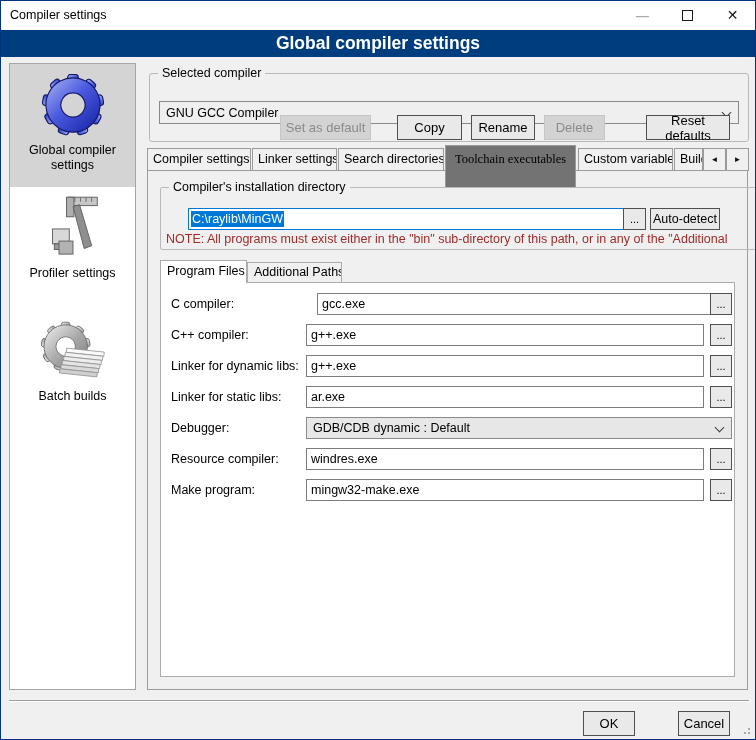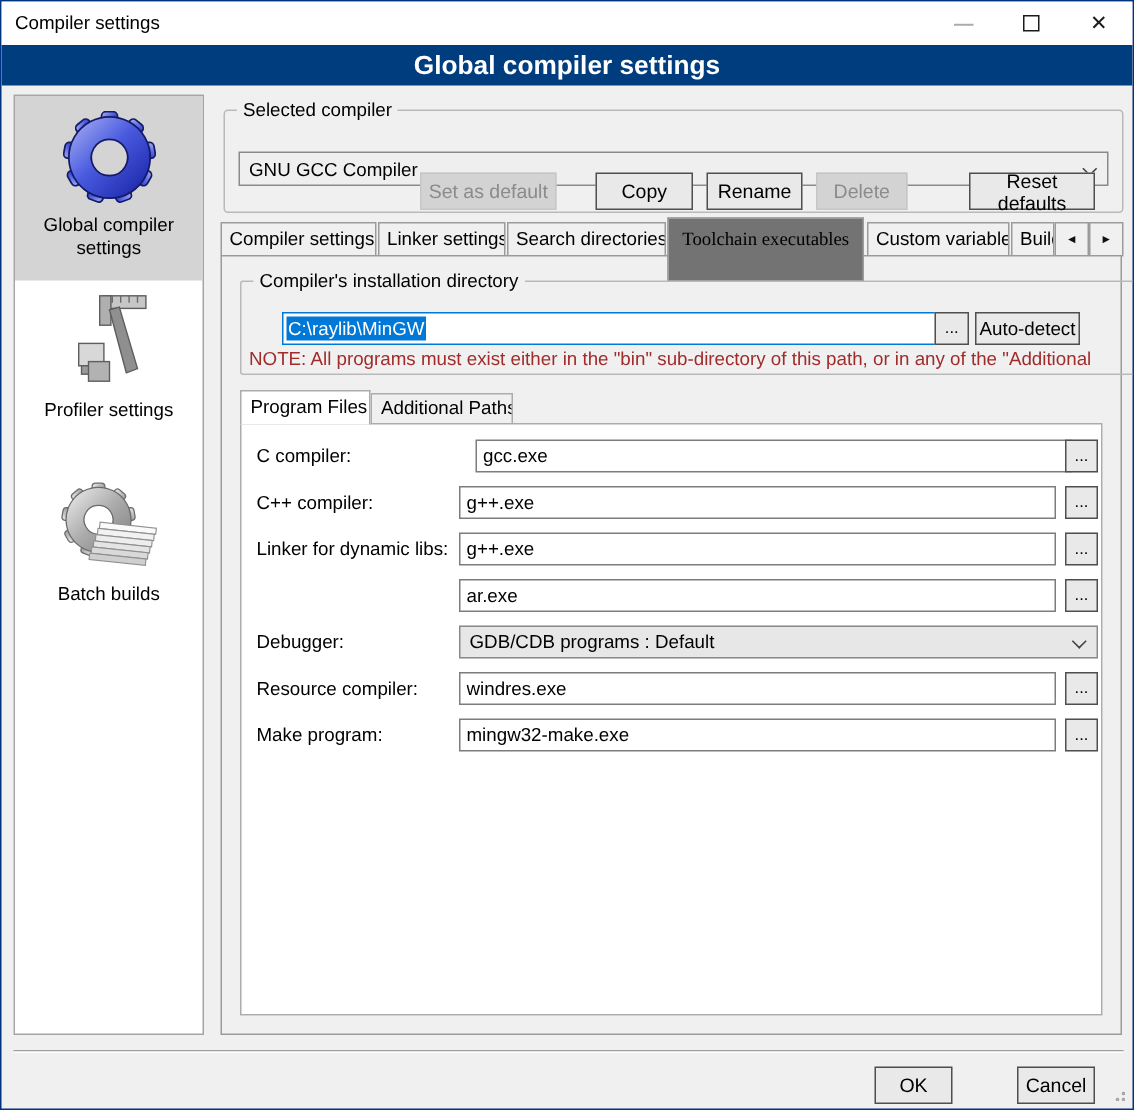--- a/index.html
+++ b/index.html
@@ -224,28 +224,29 @@
       <div class="btn" style="left:549px;top:41px;width:22px;height:22px;font-size:11px;">
           <span>...</span>
         </div>
 
       <div class="frow-label" style="top:72px;">Linker for dynamic libs:</div>
       <input class="tinput" style="left: 145px; top: 72px; width: 398px; height: 22px;" value="g++.exe">
       <div class="btn" style="left:549px;top:72px;width:22px;height:22px;font-size:11px;">
           <span>...</span>
         </div>
 
+      <div class="frow-label" style="top:103px;">Linker for static libs:</div>
       <input class="tinput" style="left: 145px; top: 103px; width: 398px; height: 22px;" value="ar.exe">
       <div class="btn" style="left:549px;top:103px;width:22px;height:22px;font-size:11px;">
           <span>...</span>
         </div>
 
       <div class="frow-label" style="top:134px;">Debugger:</div>
       <div class="combo" style="left:145px;top:134px;width:426px;height:22px;background:#E7E7E7;">
-        <span>GDB/CDB programs : Default</span>
+        <span>GDB/CDB dynamic : Default</span>
         <span class="chev" style="top:6px;"></span>
       </div>
 
       <div class="frow-label" style="top:165px;">Resource compiler:</div>
       <input class="tinput" style="left: 145px; top: 165px; width: 398px; height: 22px;" value="windres.exe">
       <div class="btn" style="left:549px;top:165px;width:22px;height:22px;font-size:11px;">
           <span>...</span>
         </div>
 
       <div class="frow-label" style="top:196px;">Make program:</div>

